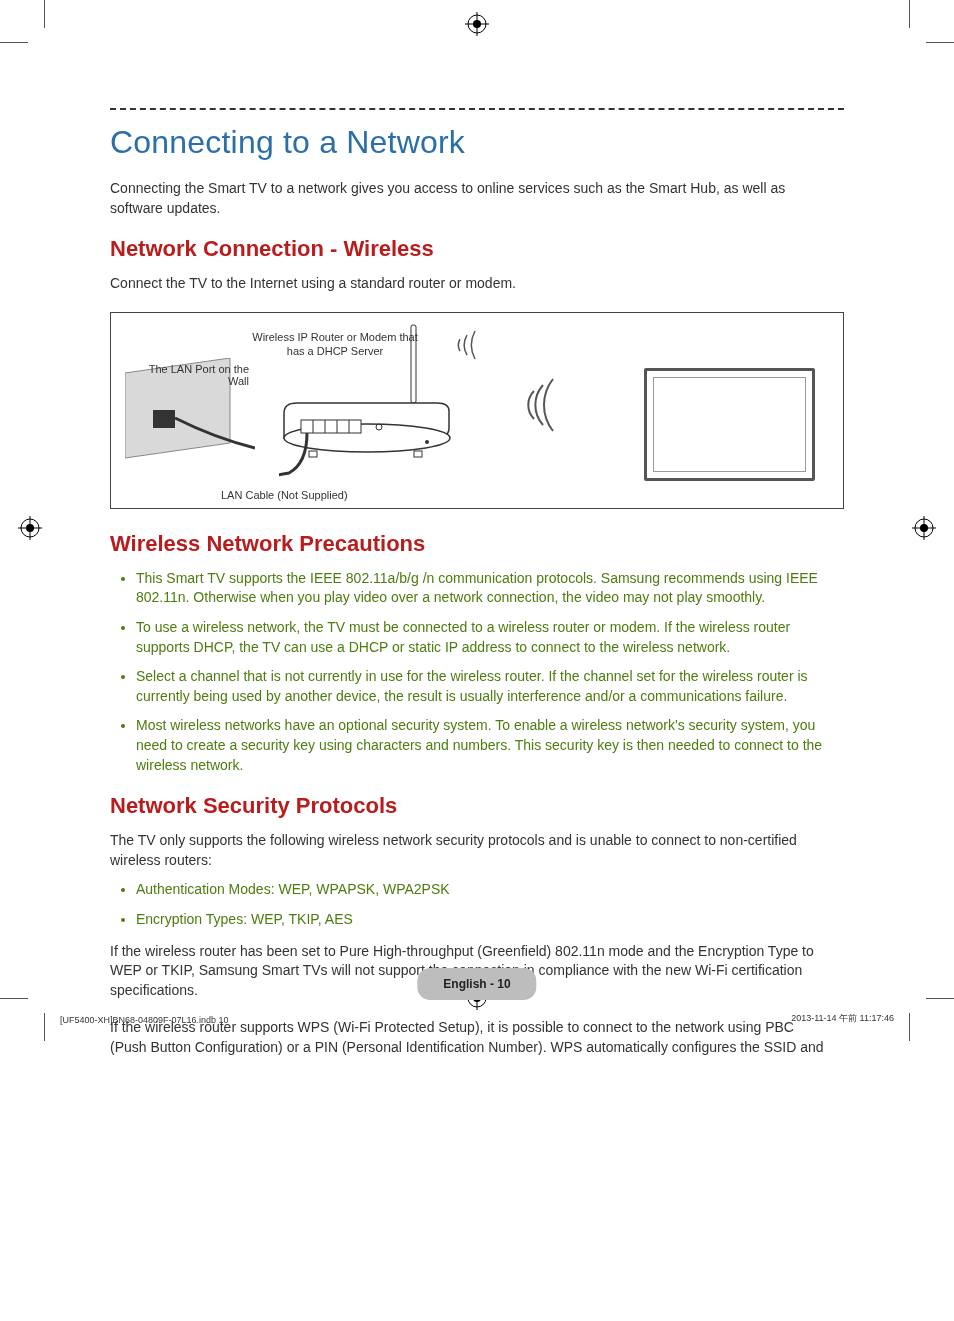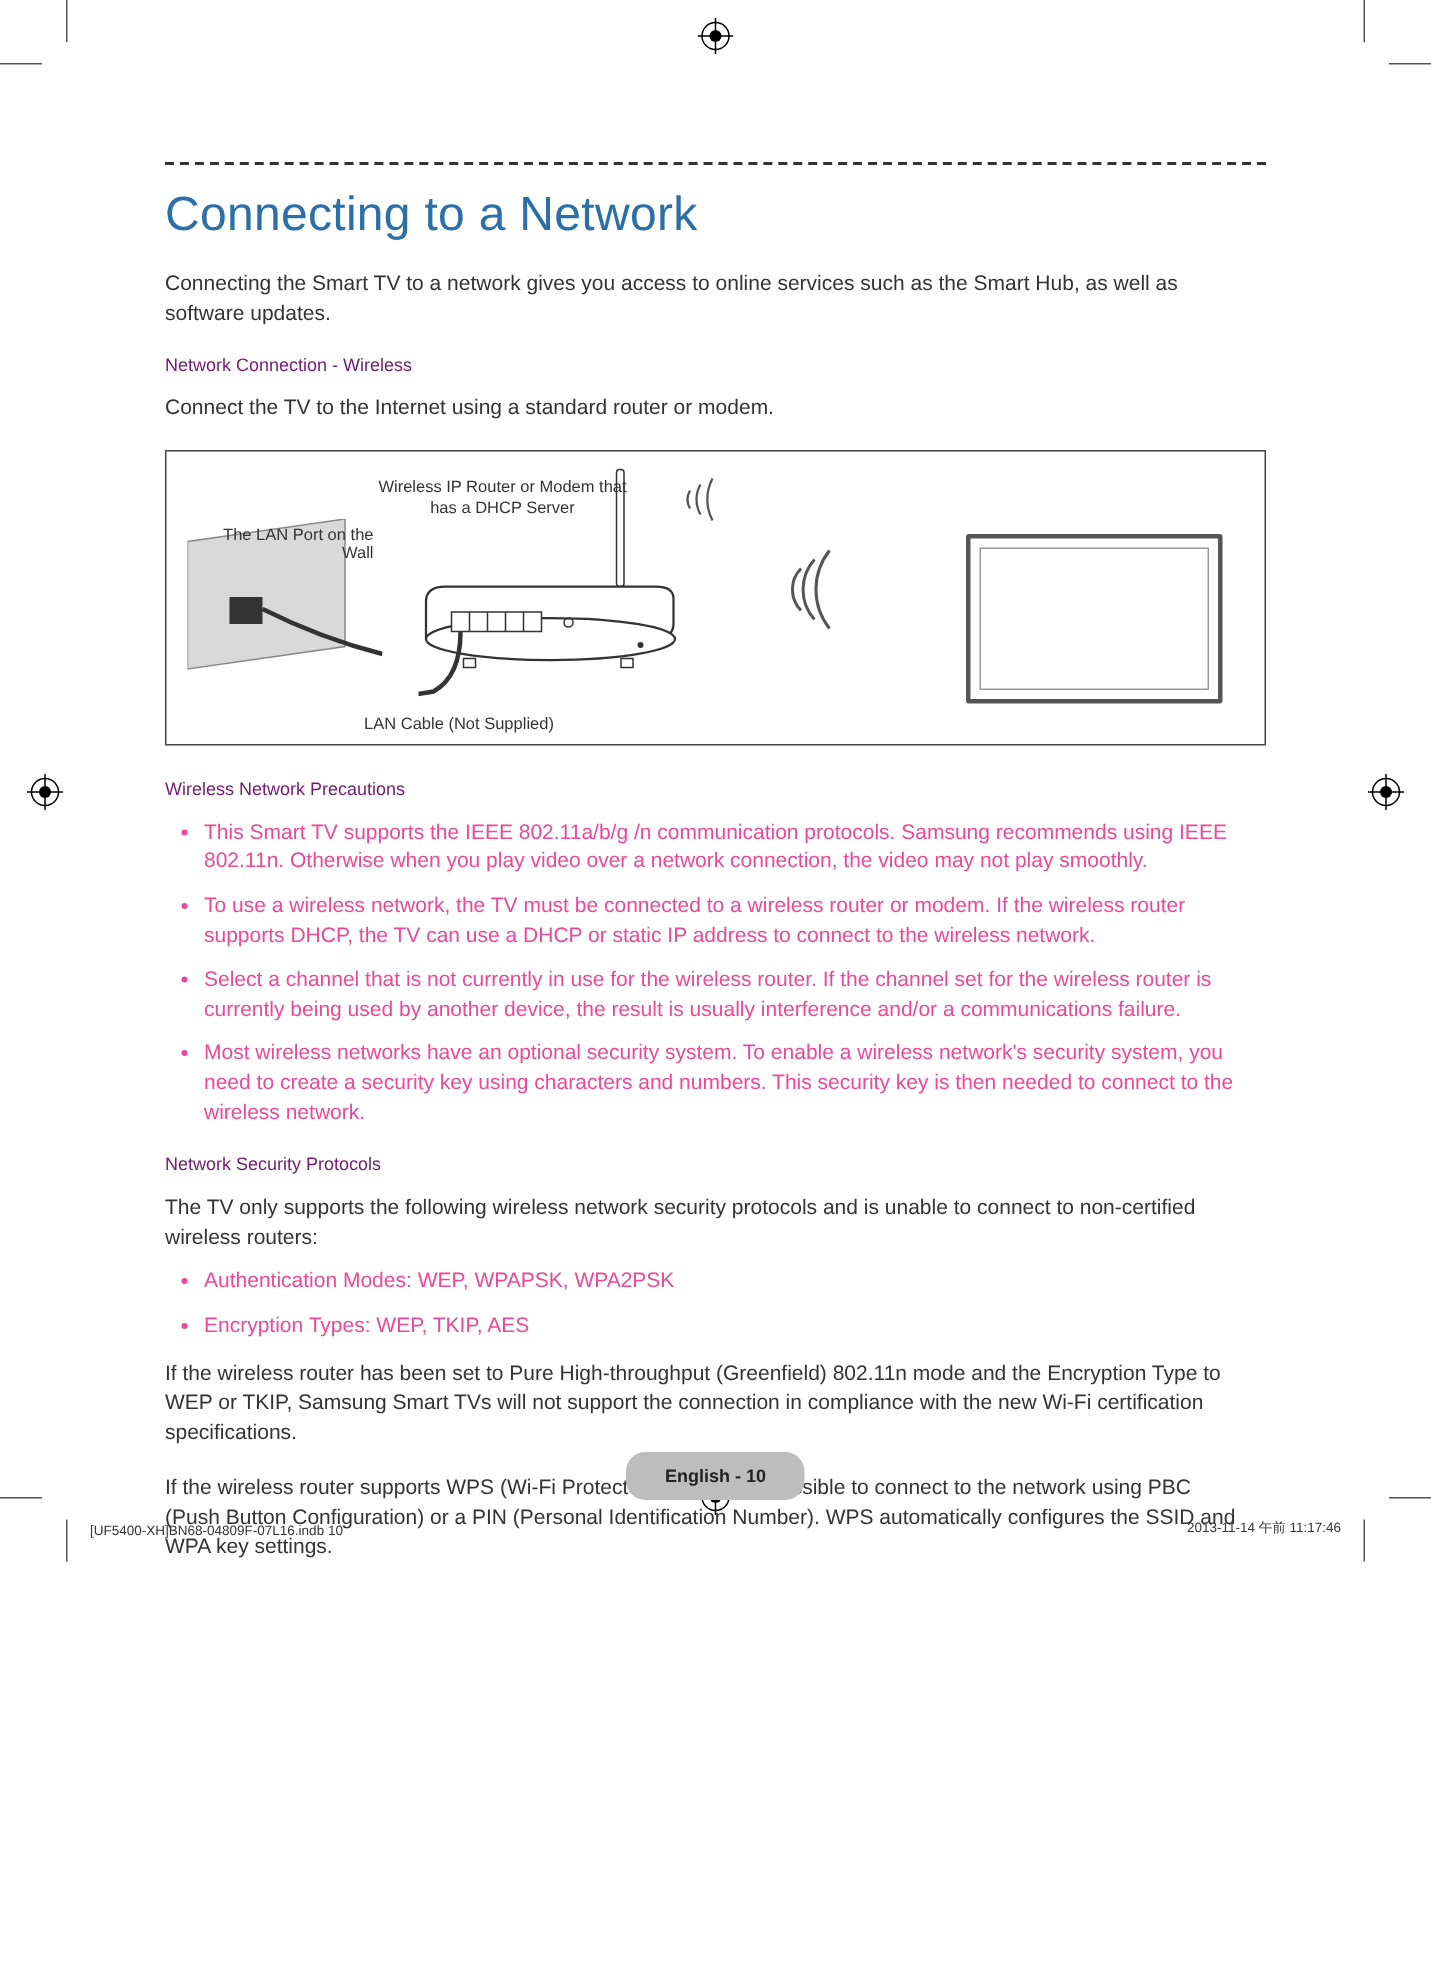--- a/index.html
+++ b/index.html
@@ -8,33 +8,33 @@
   .crop-t{top:12px;left:50%;transform:translateX(-50%)}
   .crop-b{bottom:45px;left:50%;transform:translateX(-50%)}
   .crop-l{top:50%;left:18px;transform:translateY(-50%)}
   .crop-r{top:50%;right:18px;transform:translateY(-50%)}
   
   .cm{position:absolute;background:#555}
   .content{position:absolute;left:110px;right:110px;top:108px}
   .dash{border-top:2px dashed #333;margin-bottom:14px}
   h1{font-size:32px;font-weight:400;color:#2a6fa8;margin:0 0 18px 0;letter-spacing:.2px}
   p.body{font-size:14px;line-height:1.4;margin:0 14px 18px 0;color:#333}
-  h2{font-size:12px;font-weight:400;color:#701a75;margin:0 0 12px 0}
+  h2{font-size:22px;font-weight:700;color:#b91c1c;margin:0 0 12px 0}
   .figure{border:1px solid #444;height:195px;margin:0 0 22px 0;position:relative;font-size:11px;color:#333}
   .figure .lbl{position:absolute}
   ul.bul{margin:0 0 18px 0;padding-left:26px}
-  ul.bul li{font-size:14px;line-height:1.4;color:#ec4899;margin-bottom:10px}
+  ul.bul li{font-size:14px;line-height:1.4;color:#4d7c0f;margin-bottom:10px}
   .footer-pill{position:absolute;left:50%;transform:translateX(-50%);bottom:55px;background:#bdbdbd;color:#222;font-size:12px;font-weight:bold;padding:9px 26px;border-radius:13px}
   .footline{position:absolute;bottom:30px;font-size:9px;color:#333}
   .footline.left{left:60px}
   .footline.right{right:60px}
   svg{display:block}
   .tv{position:absolute;right:28px;top:55px;width:165px;height:107px;border:3px solid #555;border-radius:2px}
   .tv-inner{position:absolute;inset:6px;border:1px solid #999}
-  .fig-label{font-size:11px;color:#333;text-align:center}
+  .fig-label{font-size:11px;color:#333;}
 </style>
 </head>
 <body>
 
 <div class="page">
 
   <div class="cm" style="top:0;left:44px;width:1px;height:28px"></div>
   <div class="cm" style="top:42px;left:0;width:28px;height:1px"></div>
   <div class="cm" style="top:0;right:44px;width:1px;height:28px"></div>
   <div class="cm" style="top:42px;right:0;width:28px;height:1px"></div>

